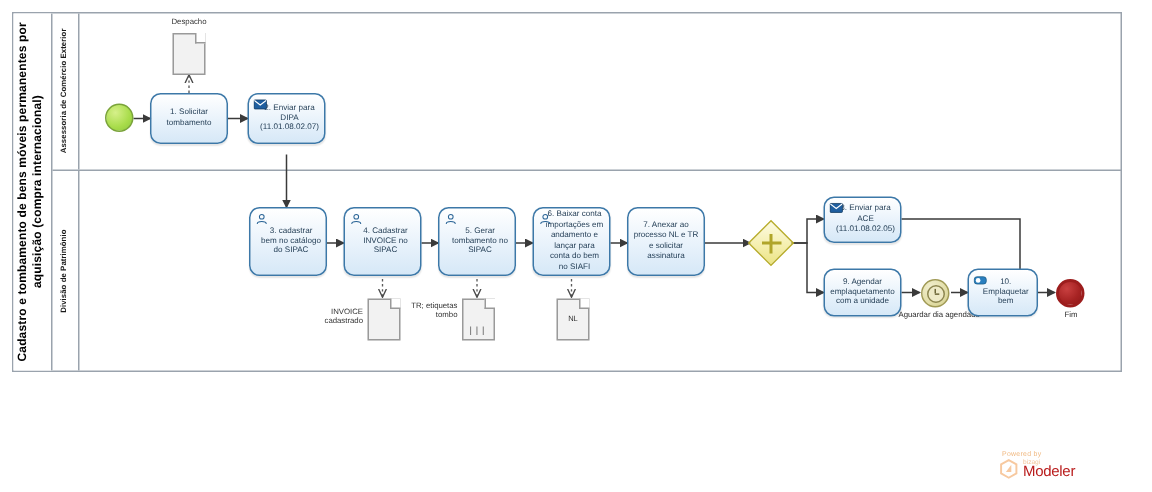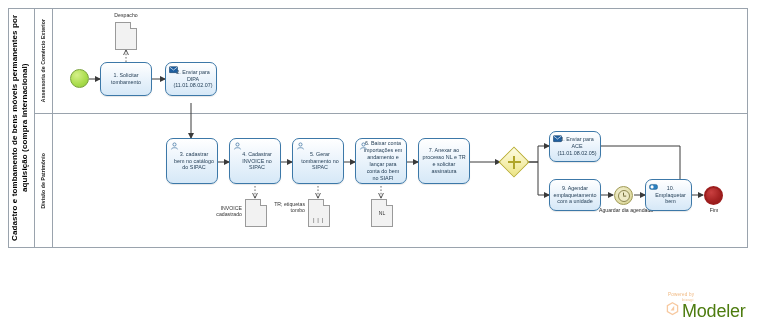--- a/index.html
+++ b/index.html
@@ -197,21 +197,21 @@
     text-align: left;
   }
   .wm-powered {
     font-size: 4.6px;
     color: #f0b982;
     letter-spacing: 0.2px;
     margin-left: 2px;
   }
   .wm-row { display: flex; align-items: center; gap: 3px; margin-top: 1px; }
   .wm-brand { font-size: 4.4px; color: #f2c69a; line-height: 1; margin-bottom: 0px;}
-  .wm-modeler { font-size: 18px; color: #4d7c0f; line-height: 1; letter-spacing: -0.2px; }
+  .wm-modeler { font-size: 10px; color: #b91c1c; line-height: 1; letter-spacing: -0.2px; }
 </style>
 </head>
 <body>
 
 <div id="canvas">
 
   <div class="pool">
 
     <div class="pool-title">
       <span>Cadastro e tombamento de bens móveis permanentes por aquisição (compra internacional)</span>

